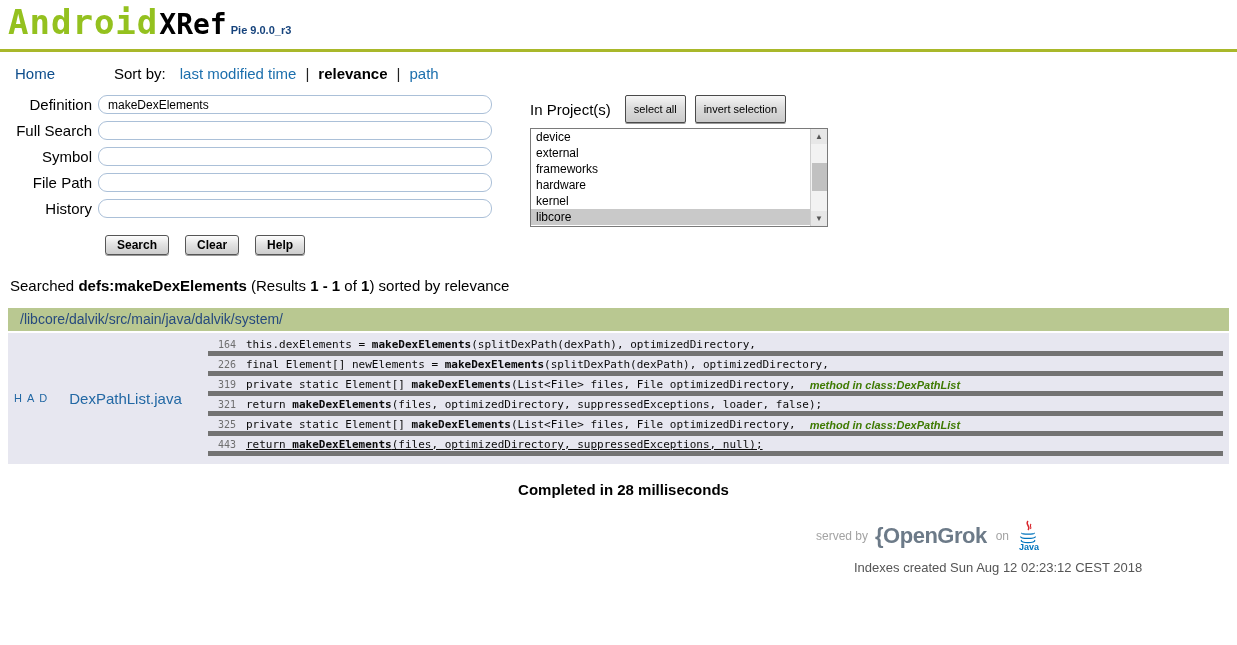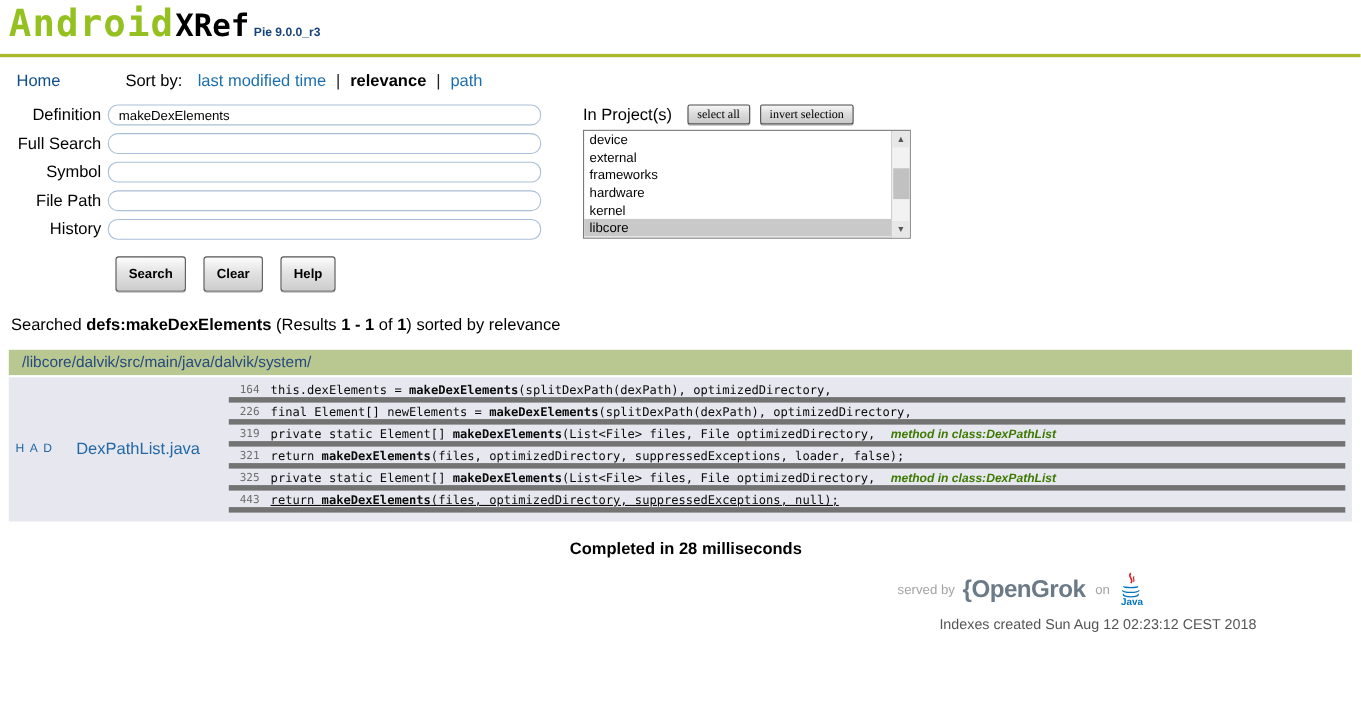--- a/index.html
+++ b/index.html
@@ -41,28 +41,28 @@
   .field-row{display:flex;align-items:center;margin-bottom:7px;}
   .field-label{width:98px;text-align:right;padding-right:6px;font-size:15px;white-space:nowrap;}
   .textbox{
     width:394px;height:19px;border:1px solid #abc0d8;border-radius:9px;
     padding:1px 9px;font-size:12px;font-family:"Liberation Sans",sans-serif;outline:none;
   }
   .form-buttons{margin:8px 0 0 105px;display:flex;gap:16px;}
   .btn{
     background:linear-gradient(#fdfdfd,#e3e3e3 45%,#cdcdcd);
     border:1px solid #565656;border-radius:3px;box-shadow:0 1px 0 #9a9a9a;
-    font-size:12px;font-weight:700;padding:2px 11px;height:32px;line-height:14px;
+    font-size:12px;font-weight:700;padding:2px 11px;height:20px;line-height:14px;
     font-family:"Liberation Sans",sans-serif;color:#000;cursor:pointer;
   }
   .btn-small{
     background:linear-gradient(#f6f6f6,#dcdcdc 45%,#cacaca);
     border:1px solid #4a4a4a;border-radius:2px;box-shadow:0 1px 0 #9a9a9a;
-    font-size:11px;font-weight:400;padding:1px 8px;height:18px;
-    font-family:Liberation Serif, serif;color:#000;cursor:pointer;
+    font-size:11px;font-weight:400;padding:1px 8px;height:28px;
+    font-family:Liberation Sans, sans-serif;color:#000;cursor:pointer;
   }
 
   
   .projects-col{margin-left:38px;}
   .projects-header{display:flex;align-items:center;font-size:15px;gap:9px;}
   .projects-title{margin-right:5px;white-space:nowrap;}
   .listbox{
     position:relative;width:298px;height:99px;border:1px solid #7a7a7a;
     margin-top:5px;background:#fff;overflow:hidden;font-size:12px;
   }

